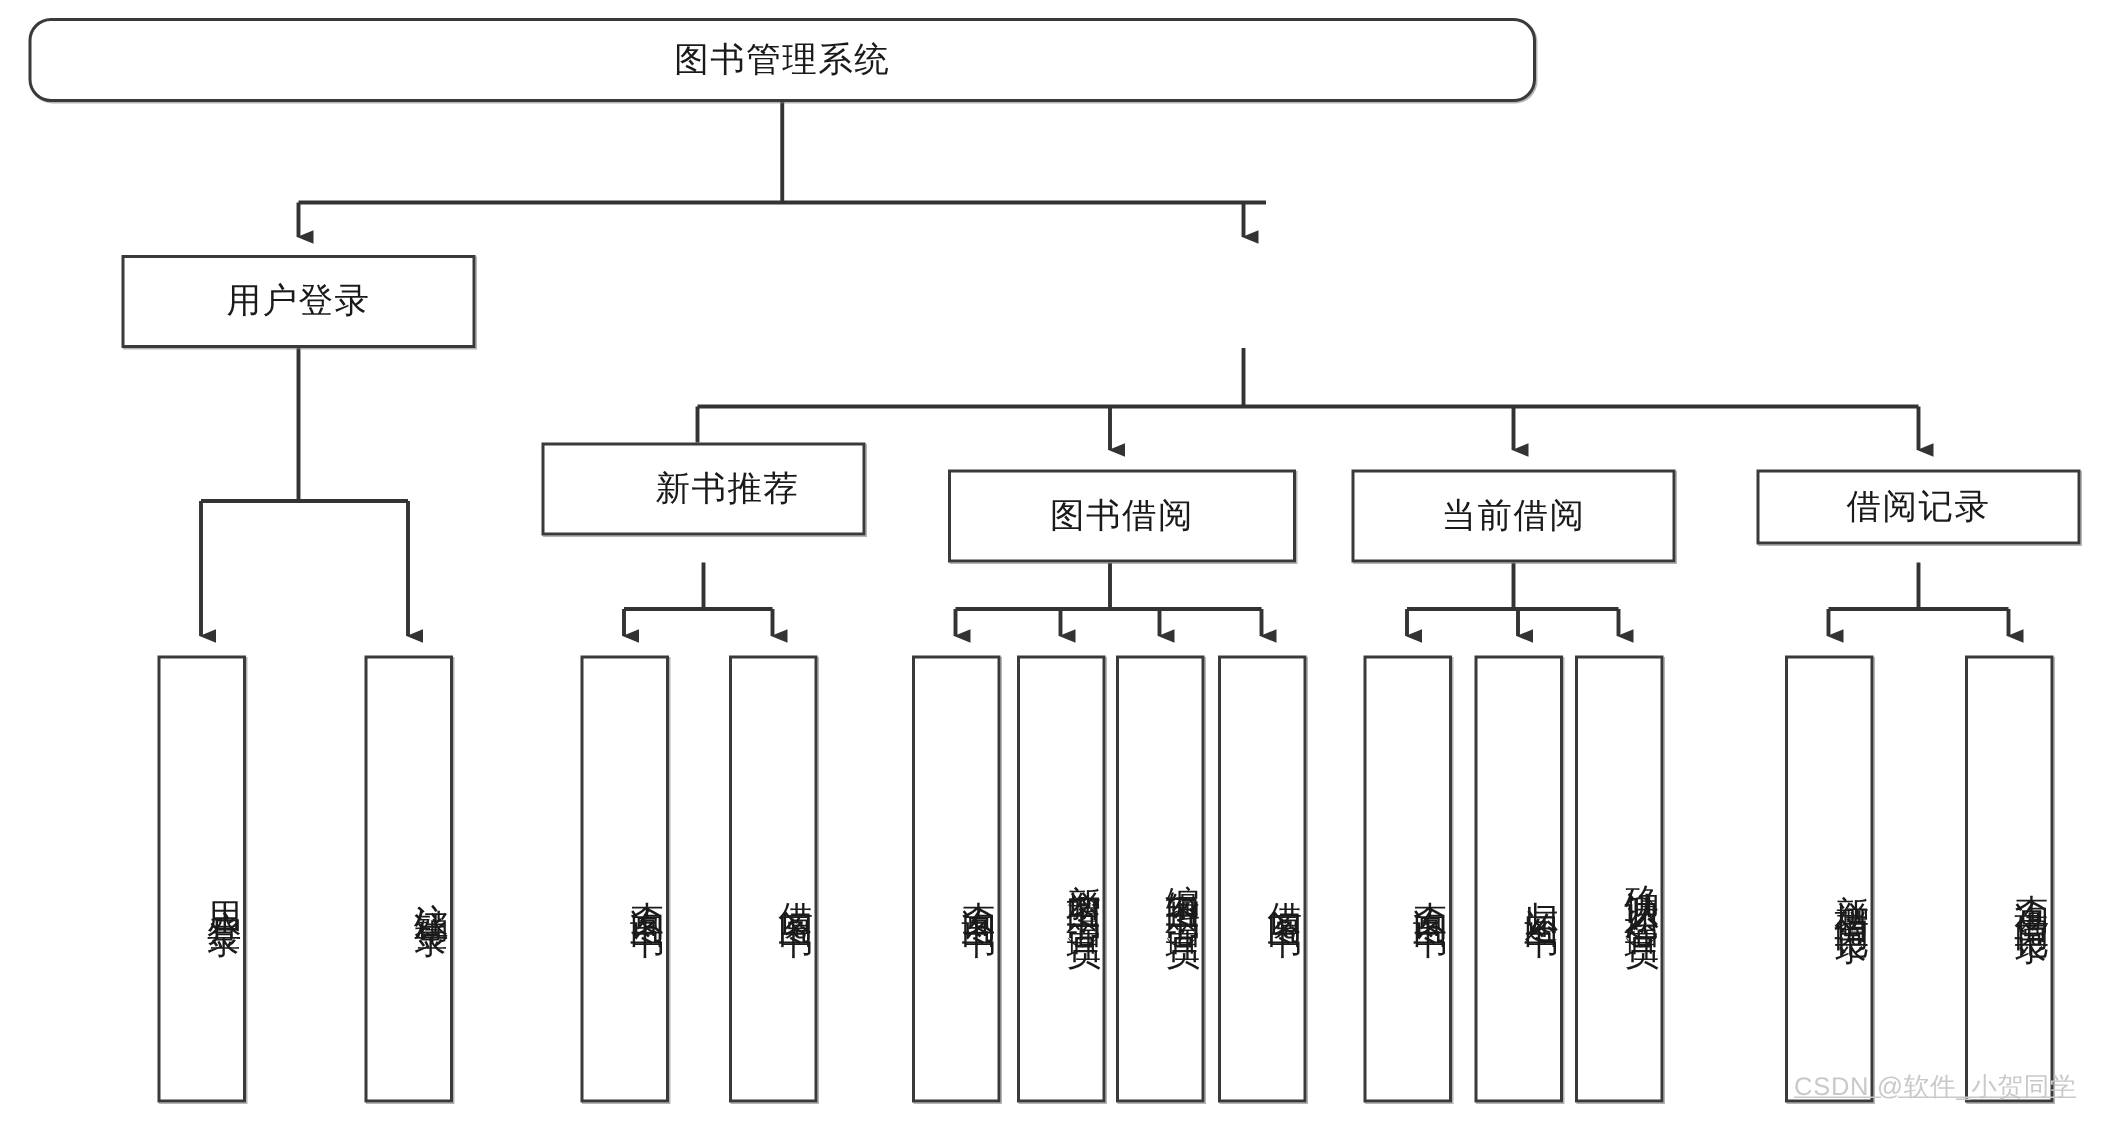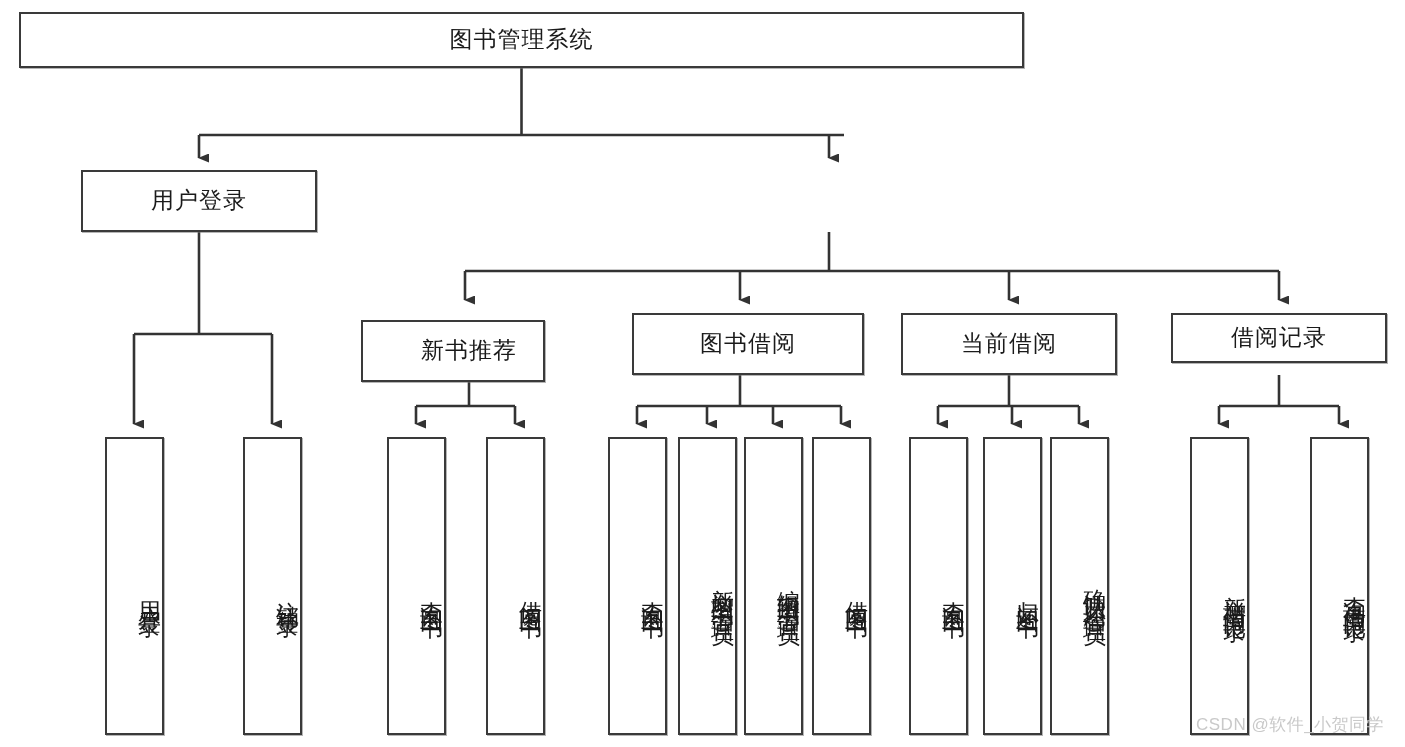--- a/index.html
+++ b/index.html
@@ -34,21 +34,21 @@
     align-items: center;
     justify-content: center;
     color: #1a1a1a;
     box-shadow: 1px 1px 0 rgba(120,120,120,0.55);
   }
   .node.h {
     font-size: 23px;
     letter-spacing: 1px;
     line-height: 1.1;
   }
-  .node.root { font-size: 23px; }
+  .node.root { font-size: 23px; border-radius: 15px; }
   .node.v {
     writing-mode: vertical-rl;
     text-orientation: upright;
     font-size: 23px;
     letter-spacing: 5px;
     padding-top: 14px;
     align-items: flex-start;
     justify-content: center;
     line-height: 1.05;
   }
@@ -57,20 +57,21 @@
     writing-mode: vertical-rl;
     text-orientation: upright;
     letter-spacing: 5px;
   }
   .watermark {
     position: absolute;
     font-size: 17px;
     color: #c9c9c9;
     white-space: nowrap;
     letter-spacing: 0.5px;
+    text-decoration: underline;
   }
 </style>
 </head>
 <body>
 
 <div id="canvas">
 
   <svg id="wires" viewBox="0 0 1405 747" xmlns="http://www.w3.org/2000/svg">
     <defs>
       <marker id="arr" markerWidth="9" markerHeight="11" refX="4.5" refY="10" orient="auto" markerUnits="userSpaceOnUse">
@@ -122,21 +123,21 @@
   </svg>
 
   <div class="node h root" style="left:19px; top:12px; width:1005px; height:56px;">
     <span>图书管理系统</span>
   </div>
 
   <div class="node h" style="left:81px; top:170px; width:236px; height:62px;">
     <span>用户登录</span>
   </div>
 
-  <div class="node h" style="left:361px; top:320px; width:184px; height:62px;padding-left:32px;">
+  <div class="node h" style="left:361px; top:295px; width:216px; height:62px;padding-left:32px;">
     <span>新书推荐</span>
   </div>
   <div class="node h" style="left:632px; top:313px; width:232px; height:62px;">
     <span>图书借阅</span>
   </div>
   <div class="node h" style="left:901px; top:313px; width:216px; height:62px;">
     <span>当前借阅</span>
   </div>
   <div class="node h" style="left:1171px; top:313px; width:216px; height:50px;">
     <span>借阅记录</span>

